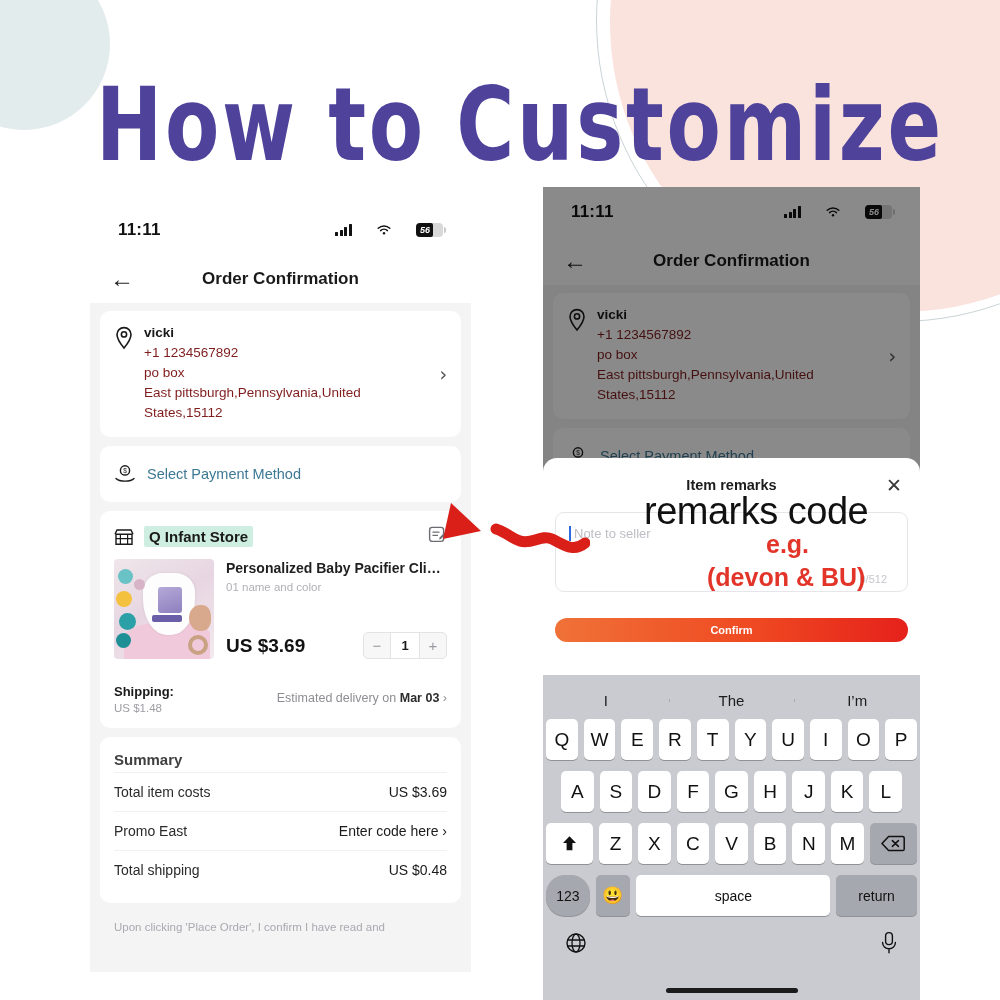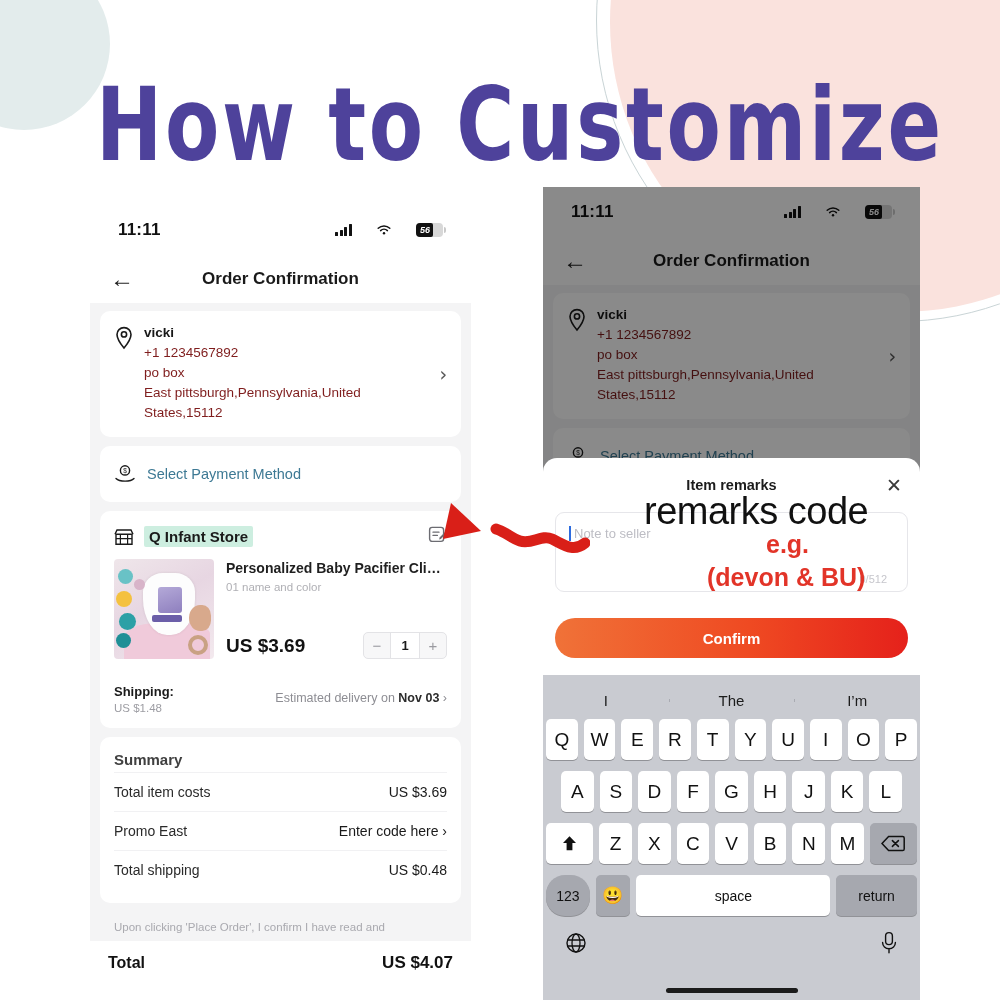--- a/index.html
+++ b/index.html
@@ -262,24 +262,24 @@
     background: #2d6cdf;
   }
   .note-ph {
     position: absolute; left: 18px; top: 13px; font-size: 13px;
     color: #bdbdc4;
   }
   .note-count {
     position: absolute; right: 20px; bottom: 6px; font-size: 11px; color: #c6c6cc;
   }
   .confirm {
-    display: block; width: 100%; height: 40px; margin-top: 26px;
+    display: block; width: 100%; height: 24px; margin-top: 26px;
     border: 0; border-radius: 20px; cursor: pointer;
     background: linear-gradient(90deg,#f07238 0%,#ef4a22 55%,#e5211b 100%);
-    color: #fff; font-size: 15px; font-weight: 700;
+    color: #fff; font-size: 11px; font-weight: 700;
     font-family: "Liberation Sans", sans-serif;
   }
 
   
   .kb {
     position: absolute; left: 0; right: 0; bottom: 0; height: 325px;
     background: #c9cbd1; z-index: 7; padding-top: 6px;
   }
   .kb-sugg {
     display: flex; height: 38px; align-items: center;
@@ -452,21 +452,21 @@
           </div>
         </div>
       </div>
 
       <div class="ship-row">
         <span class="ship-l">
           <span class="ship-t">Shipping:</span>
           <div class="ship-v">US $1.48</div>
         </span>
         <span class="ship-r">
-          <span>Estimated delivery on </span><b>Nov 03</b>
+          <span>Estimated delivery on </span><b>Mar 03</b>
           <span>›</span>
         </span>
       </div>
     </div>
 
     <div class="card">
       <div class="sum-title">Summary</div>
       <div class="sum-row">
         <span>Total item costs</span>
         <span class="v">US $3.69</span>
@@ -478,24 +478,20 @@
       <div class="sum-row">
         <span>Total shipping</span>
         <span class="v">US $0.48</span>
       </div>
     </div>
 
     <div class="disclaimer">Upon clicking 'Place Order', I confirm I have read and</div>
   </div>
 
   <div class="bottombar">
-    <div class="tot-row">
-      <span class="tot-l">Total</span>
-      <span class="tot-r">US $4.07</span>
-    </div>
   </div>
 </div>
 
 <div class="phone" id="phone-right">
 
   <div id="right-content">
     <div class="statusbar">
       <span class="sb-time">11:11</span>
       <span class="sb-right">
         <span class="sig">

